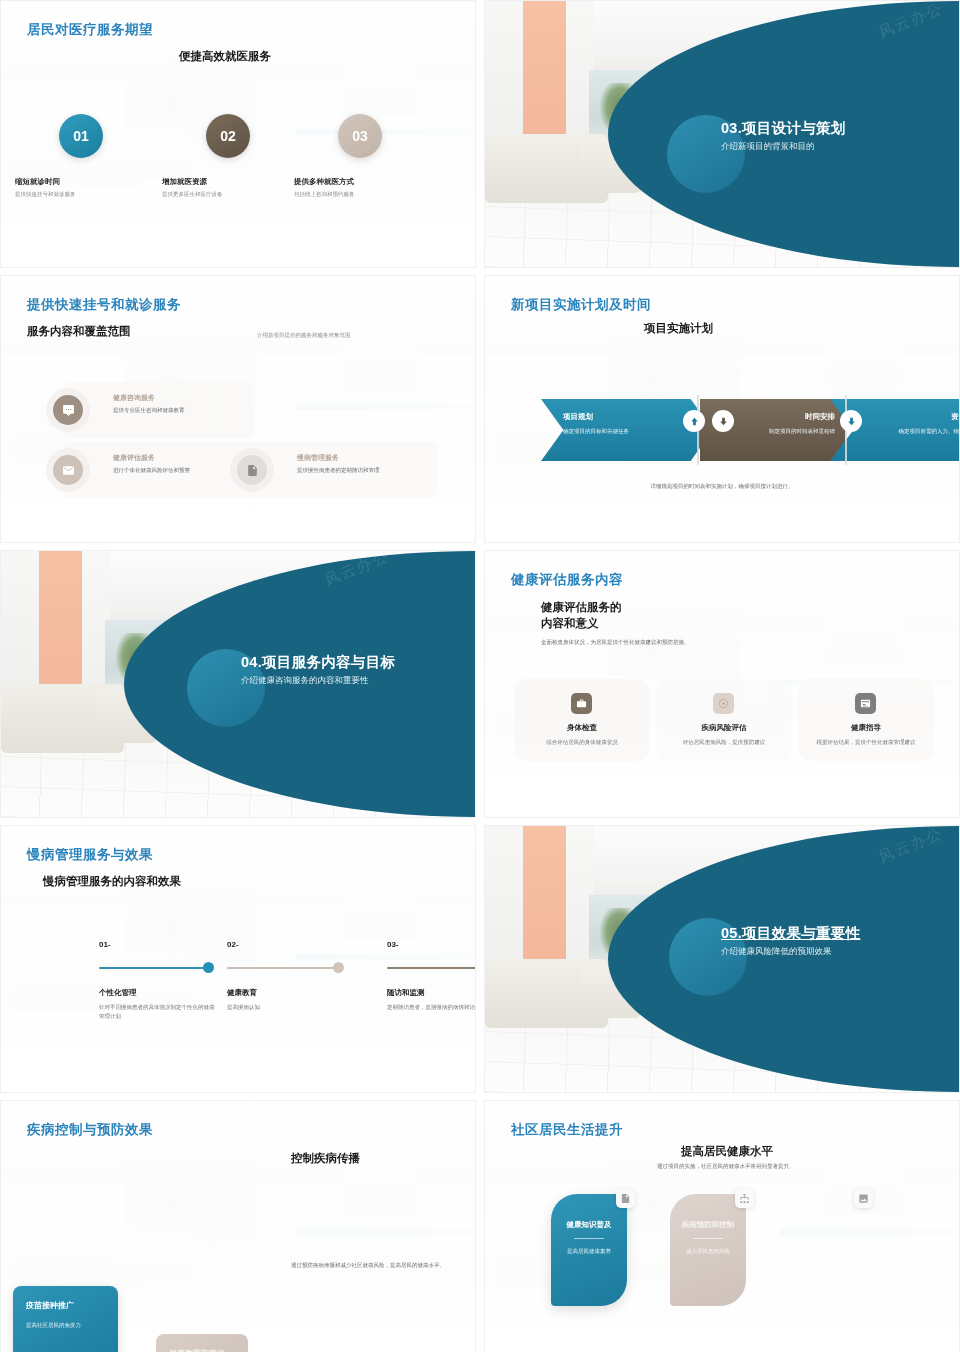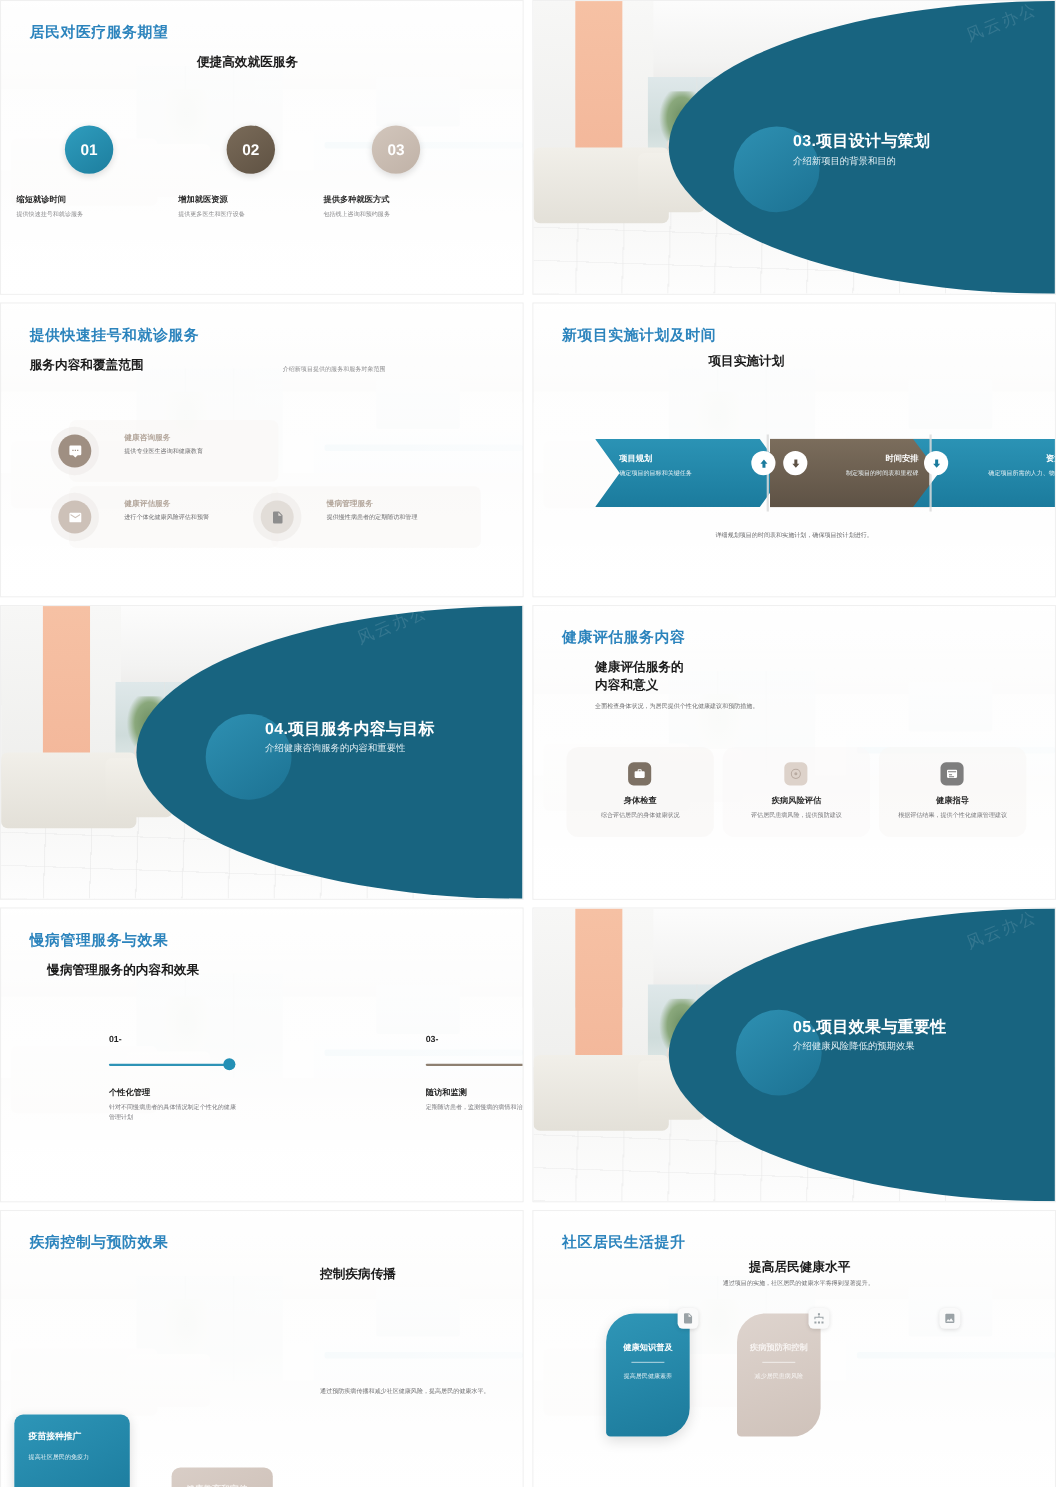--- a/index.html
+++ b/index.html
@@ -622,20 +622,29 @@
     <div class="step g1">
       <div class="num">01-</div>
       <div style="position:relative; height:14px; margin-top:12px;">
         <div class="bar" style="left:0; top:6px; width:110px; background:#2e93b6;"></div>
         <div class="dot" style="left:104px; top:1px; background:#2390b5;"></div>
       </div>
       <div class="stitle" style="margin-top:13px;">个性化管理</div>
       <div class="sdesc" style="width:118px;">针对不同慢病患者的具体情况制定个性化的健康管理计划</div>
     </div>
 
+    <div class="step g2">
+      <div class="num">02-</div>
+      <div style="position:relative; height:14px; margin-top:12px;">
+        <div class="bar" style="left:0; top:6px; width:112px; background:#cbbfb5;"></div>
+        <div class="dot" style="left:106px; top:1px; background:#d3c4b8;"></div>
+      </div>
+      <div class="stitle" style="margin-top:13px;">健康教育</div>
+      <div class="sdesc" style="width:118px;">提高慢病认知</div>
+    </div>
 
     <div class="step g3">
       <div class="num">03-</div>
       <div style="position:relative; height:14px; margin-top:12px;">
         <div class="bar" style="left:0; top:6px; width:110px; background:#8e8071;"></div>
         <div class="dot" style="left:104px; top:1px; background:#8a7a68;"></div>
       </div>
       <div class="stitle" style="margin-top:13px;">随访和监测</div>
       <div class="sdesc" style="width:120px;">定期随访患者，监测慢病的病情和治疗效果</div>
     </div>
@@ -654,21 +663,21 @@
       <div class="greenery"></div>
         <div class="floor"></div>
         <div class="floorline"></div>
       <div class="sofa"></div>
         <div class="sofa2"></div>
         <div class="lamp"></div>
     </div>
     <div class="tealmask"></div>
     <div class="bubble" style="left:184px; top:92px;"></div>
     <div class="wm">风云办公</div>
-    <div class="sec-title" style="left:236px; top:98px;">05.项目效果与重要性</div>
+    <div class="sec-title" style="left:236px; top:98px;text-decoration:underline;">05.项目效果与重要性</div>
     <div class="sec-sub" style="left:236px; top:120px;">介绍健康风险降低的预期效果</div>
   </div>
 
   <div class="slide s9">
     <div class="photo">
       <div class="ceiling"></div>
         <div class="midwall"></div>
       <div class="window">
           <div class="win-mull" style="left:33%"></div>
           <div class="win-mull" style="left:66%"></div>

